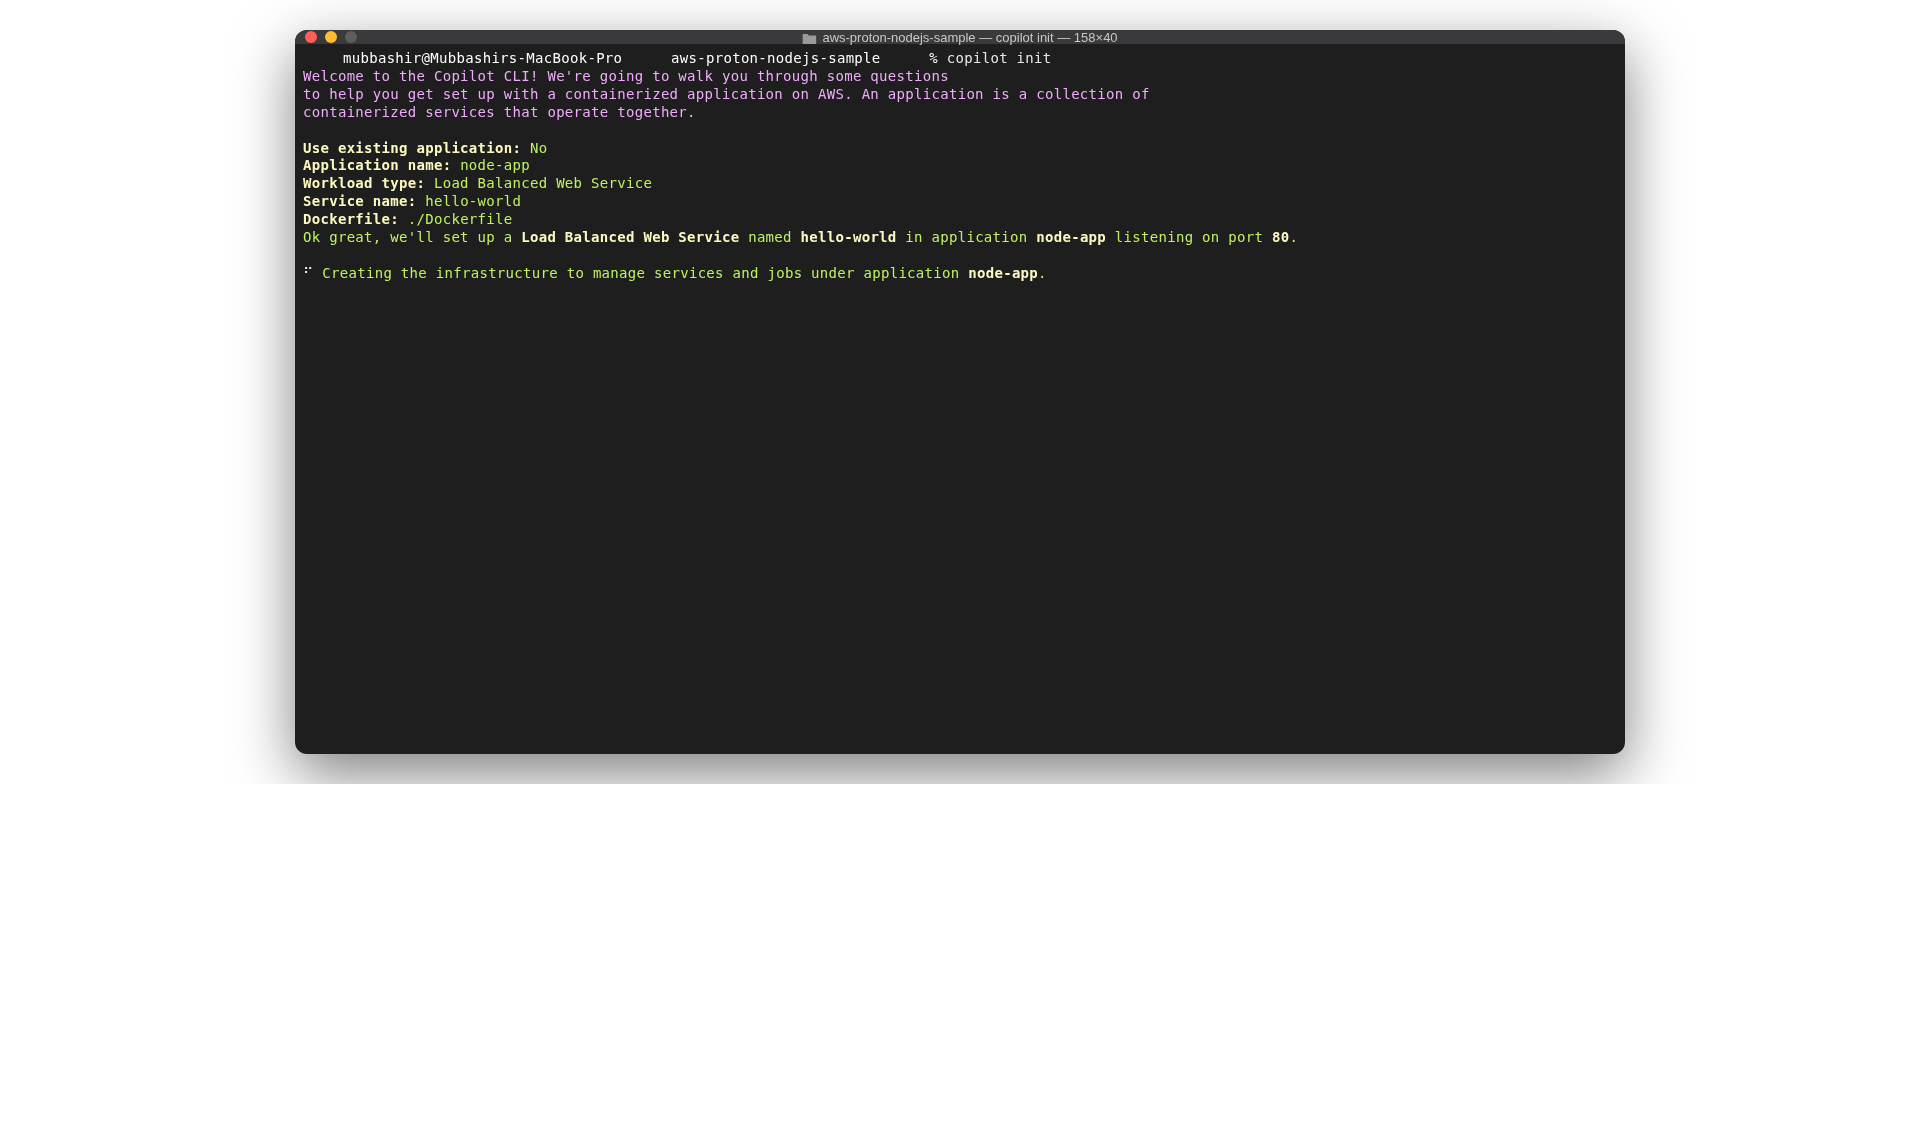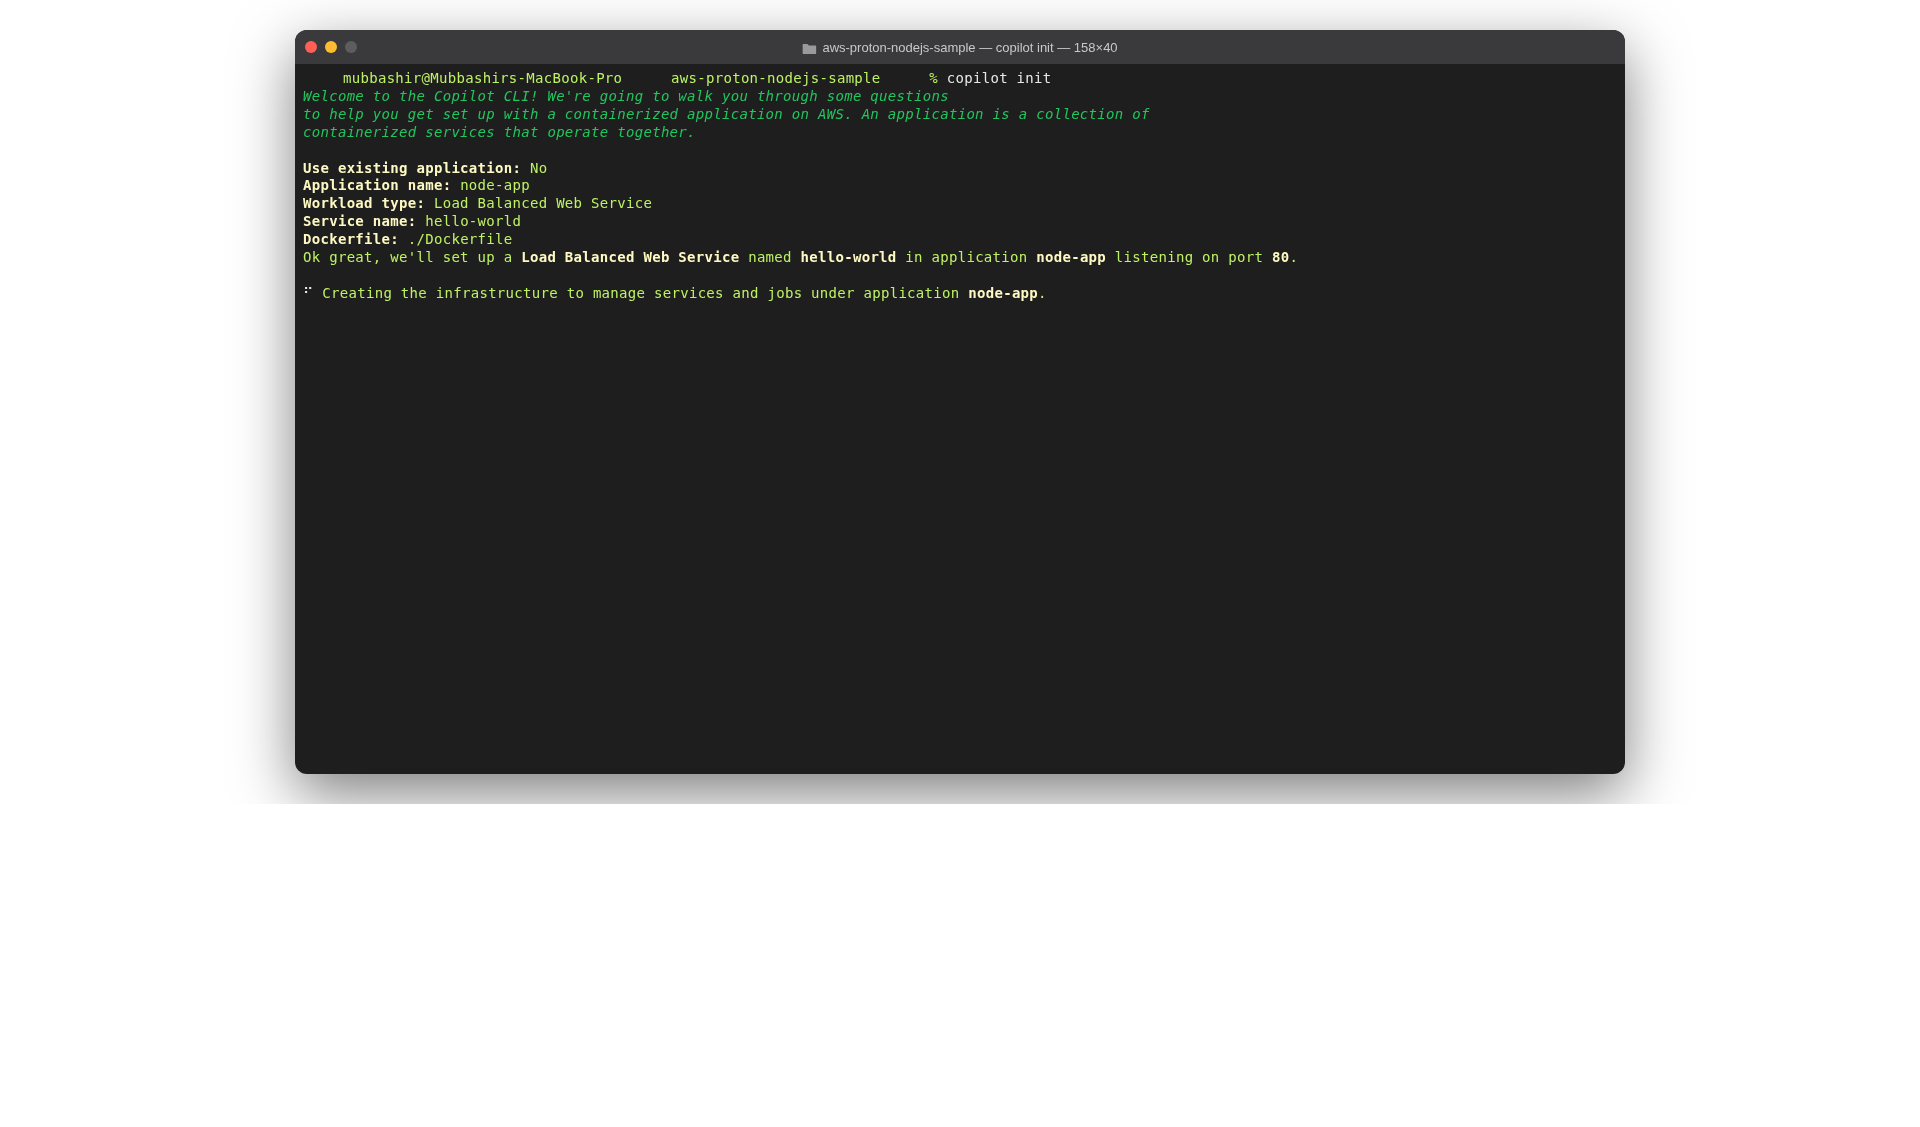--- a/index.html
+++ b/index.html
@@ -12,21 +12,21 @@
       padding: 30px;
     }
     .terminal-window {
       width: 1330px;
       background: #1e1e1e;
       border-radius: 12px;
       box-shadow: 0 20px 60px rgba(0,0,0,0.5);
       overflow: hidden;
     }
     .titlebar {
-      height: 34px;
+      height: 14px;
       background: #3a3a3c;
       display: flex;
       align-items: center;
       position: relative;
       padding: 0 10px;
     }
     .traffic-lights {
       display: flex;
       gap: 8px;
       align-items: center;
@@ -57,23 +57,23 @@
     }
     .terminal-body {
       padding: 6px 8px 8px 8px;
       color: #c8c8c8;
       font-size: 14px;
       line-height: 1.28;
       min-height: 710px;
       white-space: pre;
       letter-spacing: 0.3px;
     }
-    .prompt-user { color: #bef264; padding-left: 40px; }
+    .prompt-user { color: #ffffff; padding-left: 40px; }
     .prompt-cmd { color: #e8e8e8; }
-    .dim-text { color: #22c55e; font-style: italic; }
+    .dim-text { color: #f0abfc; }
     .bold-white { color: #fef9c3; font-weight: bold; }
     .normal-white { color: #bef264; }
     .line { display: block; }
     .inline { display: inline; }
     .spinner { color: #e8e8e8; display: inline; }
   </style>
 </head>
 <body>
 
 <div class="terminal-window">

